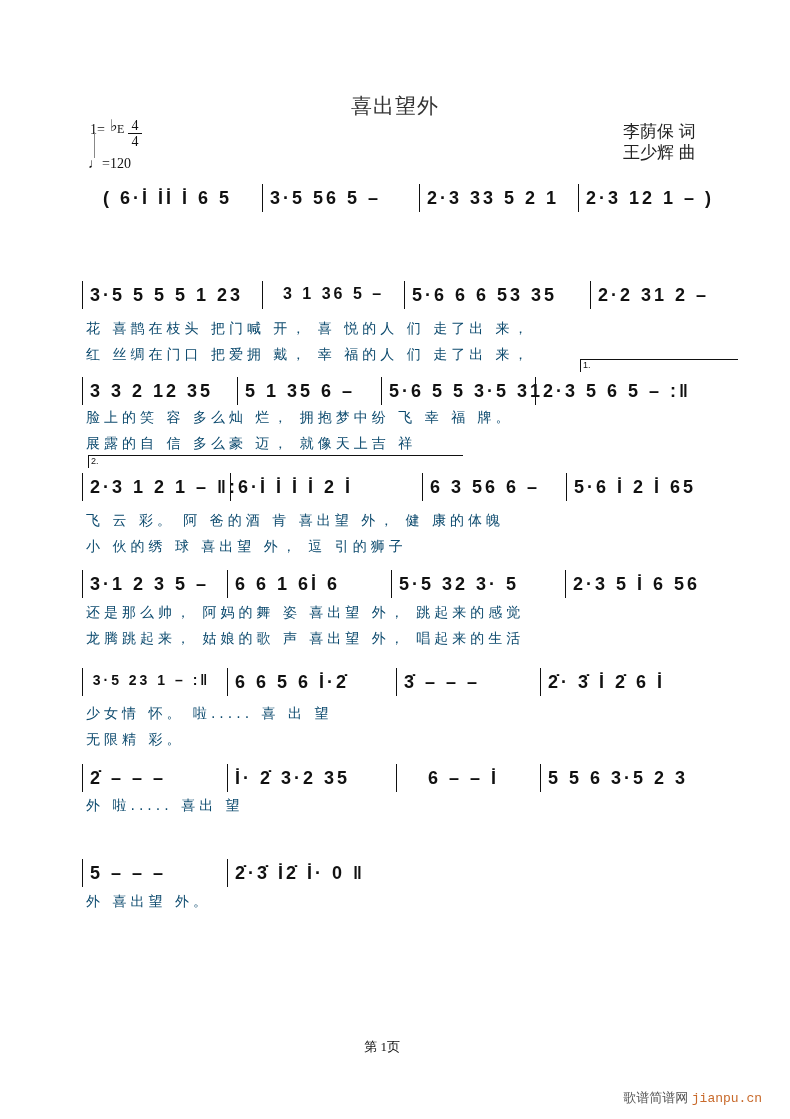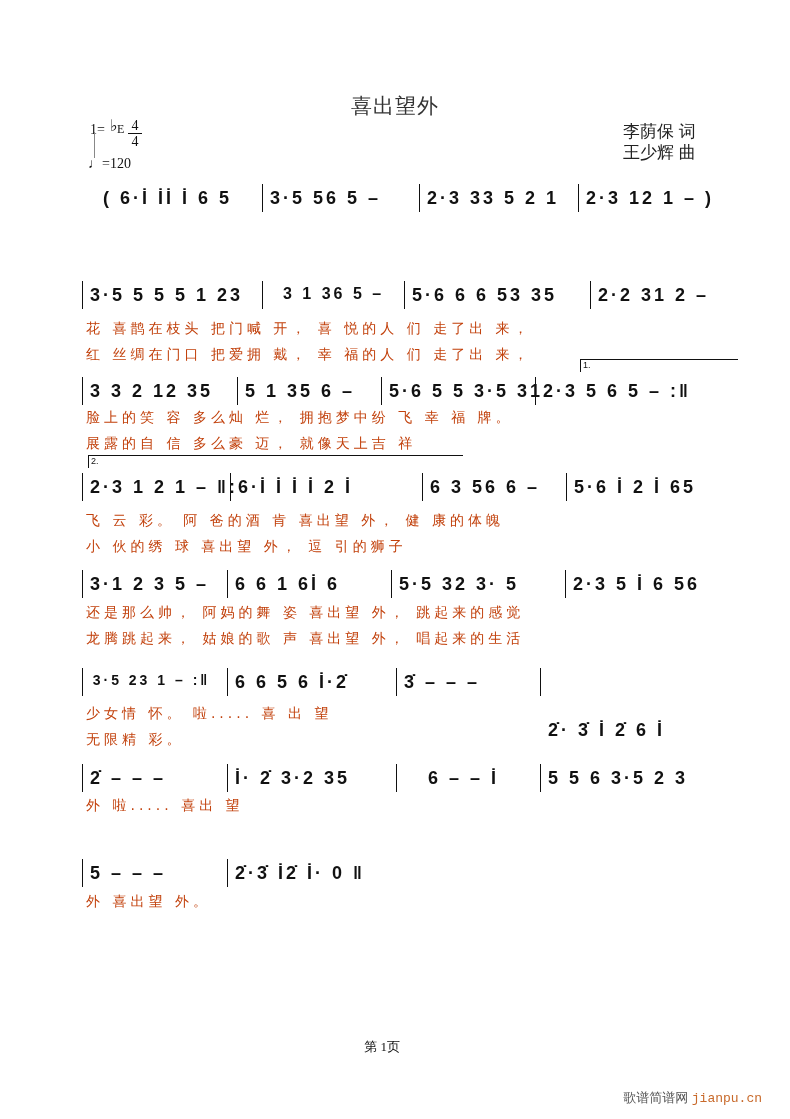--- a/index.html
+++ b/index.html
@@ -9,21 +9,21 @@
            font-family: "DejaVu Serif", serif; font-size: 21px; color: #333; letter-spacing: 1px; }
   .key { position: absolute; left: 90px; top: 122px; font-family: "Liberation Serif", serif; font-size: 14px; }
   .key .flat { position:absolute; left: 20px; top: -6px; font-size: 16px; }
   .key .frac { position:absolute; left: 38px; top: -4px; width: 14px; text-align:center; line-height: 15px; font-size: 14px; }
   .key .frac .num { border-bottom: 1px solid #111; display:block; }
   .tempo { position: absolute; left: 88px; top: 156px; font-family: "Liberation Serif", serif; font-size: 14px; }
   .tempo .stem { position:absolute; left: 6px; top: -24px; width: 1px; height: 26px; background:#888; }
   .credits { position: absolute; left: 623px; top: 121px; font-size: 17px; line-height: 21px; color: #222; }
   .system { position: absolute; left: 0; width: 790px; }
   .bar { position: absolute; width: 1px; background: #111; }
-  .lyric { position: absolute; font-size: 14px; color: #c2410c; font-family: "DejaVu Sans", sans-serif; }
+  .lyric { position: absolute; font-size: 14px; color: #0c4a6e; font-family: "DejaVu Sans", sans-serif; }
   .volta { position: absolute; border-top: 1px solid #111; border-left: 1px solid #111; height: 12px; font-size: 9px; padding-left: 2px; }
   .footer { position: absolute; top: 1038px; left: 0; width: 764px; text-align: center; font-size: 13px; font-family: "Liberation Serif", serif; }
   .watermark { position: absolute; right: 28px; bottom: 12px; font-size: 13px; color: #555; }
   .watermark .dom { color: #c8692a; font-family: "Liberation Mono", monospace; }
 </style>
 </head>
 <body>
 
 <div class="title">喜出望外</div>
 
@@ -106,21 +106,21 @@
       <div class="lyric" style="left: 86px; top: 30px; width: 660px; letter-spacing: 4px; white-space: pre;">还是那么帅， 阿妈的舞 姿 喜出望 外， 跳起来的感觉</div>
       <div class="lyric" style="left: 86px; top: 56px; width: 660px; letter-spacing: 4px; white-space: pre;">龙腾跳起来， 姑娘的歌 声 喜出望 外， 唱起来的生活</div>
     </div>
     <div class="system" style="top: 672px;">
       <div class="measure" style="position: absolute; left: 86px; width: 131px; top: 0px; font-weight: bold; font-size: 14px; letter-spacing: 3px; white-space: nowrap; border-bottom: 1px solid transparent; text-align: center;">3·5 23 1 – :‖</div>
       <div class="bar" style="left: 82px; top: -4px; height: 28px;"></div>
       <div class="measure" style="position: absolute; left: 235px; width: 155px; top: 0px; font-weight: bold; font-size: 18px; letter-spacing: 3px; white-space: nowrap; border-bottom: 1px solid transparent;">6 6 5 6 İ·2̇</div>
       <div class="bar" style="left: 227px; top: -4px; height: 28px;"></div>
       <div class="measure" style="position: absolute; left: 404px; width: 130px; top: 0px; font-weight: bold; font-size: 18px; letter-spacing: 3px; white-space: nowrap; border-bottom: 1px solid transparent;">3̇ – – –</div>
       <div class="bar" style="left: 396px; top: -4px; height: 28px;"></div>
-      <div class="measure" style="position: absolute; left: 548px; width: 183px; top: 0px; font-weight: bold; font-size: 18px; letter-spacing: 3px; white-space: nowrap; border-bottom: 1px solid transparent; margin-top: 48px;">2̇· 3̇ İ 2̇ 6 İ</div>
+      <div class="measure" style="position: absolute; left: 548px; width: 183px; top: 0px; font-weight: bold; font-size: 18px; letter-spacing: 3px; white-space: nowrap; border-bottom: 1px solid transparent;">2̇· 3̇ İ 2̇ 6 İ</div>
       <div class="bar" style="left: 540px; top: -4px; height: 28px;"></div>
       <div class="lyric" style="left: 86px; top: 33px; width: 660px; letter-spacing: 4px; white-space: pre;">少女情 怀。 啦..... 喜 出 望</div>
       <div class="lyric" style="left: 86px; top: 59px; width: 660px; letter-spacing: 4px; white-space: pre;">无限精 彩。</div>
     </div>
     <div class="system" style="top: 768px;">
       <div class="measure" style="position: absolute; left: 90px; width: 131px; top: 0px; font-weight: bold; font-size: 18px; letter-spacing: 3px; white-space: nowrap; border-bottom: 1px solid transparent;">2̇ – – –</div>
       <div class="bar" style="left: 82px; top: -4px; height: 28px;"></div>
       <div class="measure" style="position: absolute; left: 235px; width: 155px; top: 0px; font-weight: bold; font-size: 18px; letter-spacing: 3px; white-space: nowrap; border-bottom: 1px solid transparent;">İ· 2̇ 3·2 35</div>
       <div class="bar" style="left: 227px; top: -4px; height: 28px;"></div>
       <div class="measure" style="position: absolute; left: 404px; width: 130px; top: 0px; font-weight: bold; font-size: 18px; letter-spacing: 3px; white-space: nowrap; border-bottom: 1px solid transparent; margin-left: 24px;">6 – – İ</div>

